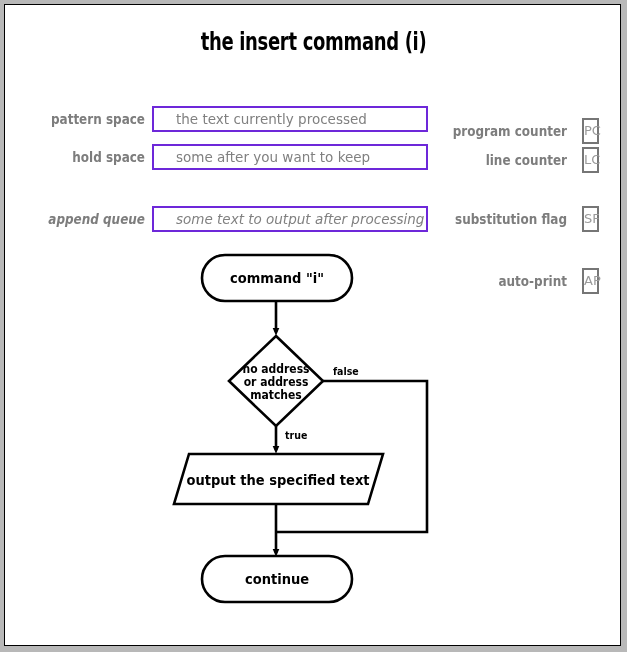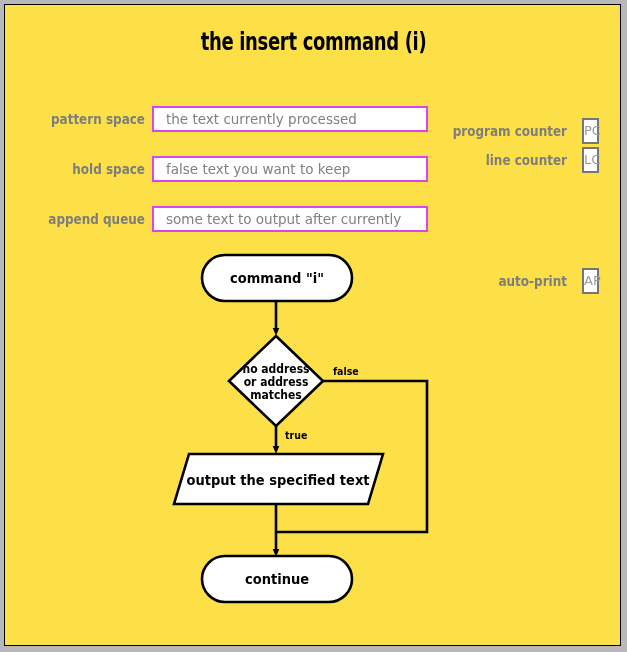--- a/index.html
+++ b/index.html
@@ -13,21 +13,21 @@
     font-family: "Liberation Sans", sans-serif;
     overflow: hidden;
   }
 
   #page {
     position: absolute;
     left: 4px;
     top: 4px;
     width: 617px;
     height: 642px;
-    background: #fde047;
+    background: #ffffff;
     border: 1px solid #000000;
     box-sizing: border-box;
   }
 
   
   #title {
     position: absolute;
     left: 0;
     top: 22px;
     width: 617px;
@@ -63,23 +63,24 @@
     white-space: nowrap;
     transform: scaleX(0.92);
     transform-origin: right center;
   }
   .reg-field {
     position: absolute;
     left: 117px;
     top: 0;
     width: 276px;
     height: 26px;
-    border: 2px solid #d946ef;
+    border: 2px solid #6d28d9;
     box-sizing: border-box;
     background: #ffffff;
+    padding-left: 10px;
   }
   .reg-field span {
     display: block;
     padding-left: 12px;
     line-height: 22px;
     font-family: "DejaVu Sans", sans-serif;
     font-size: 13.5px;
     color: #808080;
     white-space: nowrap;
   }
@@ -156,44 +157,48 @@
 
   <div id="title">the insert command (i)</div>
 
   <div class="reg-row" style="top:101px;">
     <div class="reg-label">pattern space</div>
     <div class="reg-field">
       <span>the text currently processed</span>
     </div>
   </div>
 
-  <div class="reg-row" style="top:151px;">
+  <div class="reg-row" style="top:139px;">
     <div class="reg-label">hold space</div>
     <div class="reg-field">
-      <span>false text you want to keep</span>
+      <span>some after you want to keep</span>
     </div>
   </div>
 
-  <div class="reg-row" style="top:201px;">
+  <div class="reg-row" style="top:201px;font-style:italic;">
     <div class="reg-label">append queue</div>
     <div class="reg-field">
-      <span>some text to output after currently</span>
+      <span>some text to output after processing</span>
     </div>
   </div>
 
   <div class="flag-row" style="top:101px;margin-top:12px;">
     <div class="flag-label">program counter</div>
     <div class="flag-box">PC</div>
   </div>
 
   <div class="flag-row" style="top:142px;">
     <div class="flag-label">line counter</div>
     <div class="flag-box">LC</div>
   </div>
 
+  <div class="flag-row" style="top:201px;">
+    <div class="flag-label">substitution flag</div>
+    <div class="flag-box">SF</div>
+  </div>
 
   <div class="flag-row" style="top:251px;margin-top:12px;">
     <div class="flag-label">auto-print</div>
     <div class="flag-box">AP</div>
   </div>
 
   <svg id="flow" viewBox="0 0 617 642">
     <defs>
       <marker id="arrow" markerWidth="9" markerHeight="9" refX="4.2" refY="4" orient="auto" markerUnits="userSpaceOnUse">
         <path d="M0,0.6 L8,4 L0,7.4 z" fill="#000000"></path>

